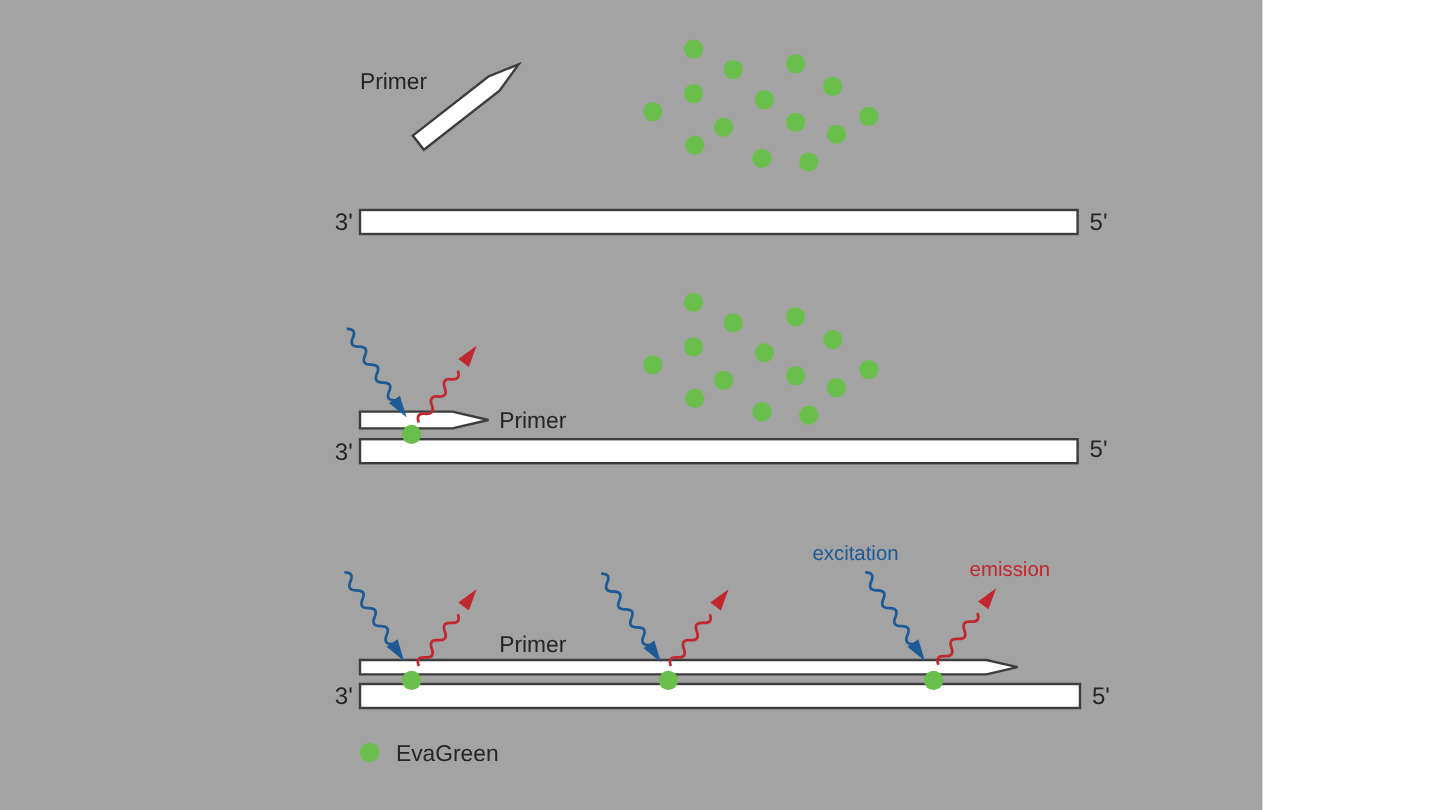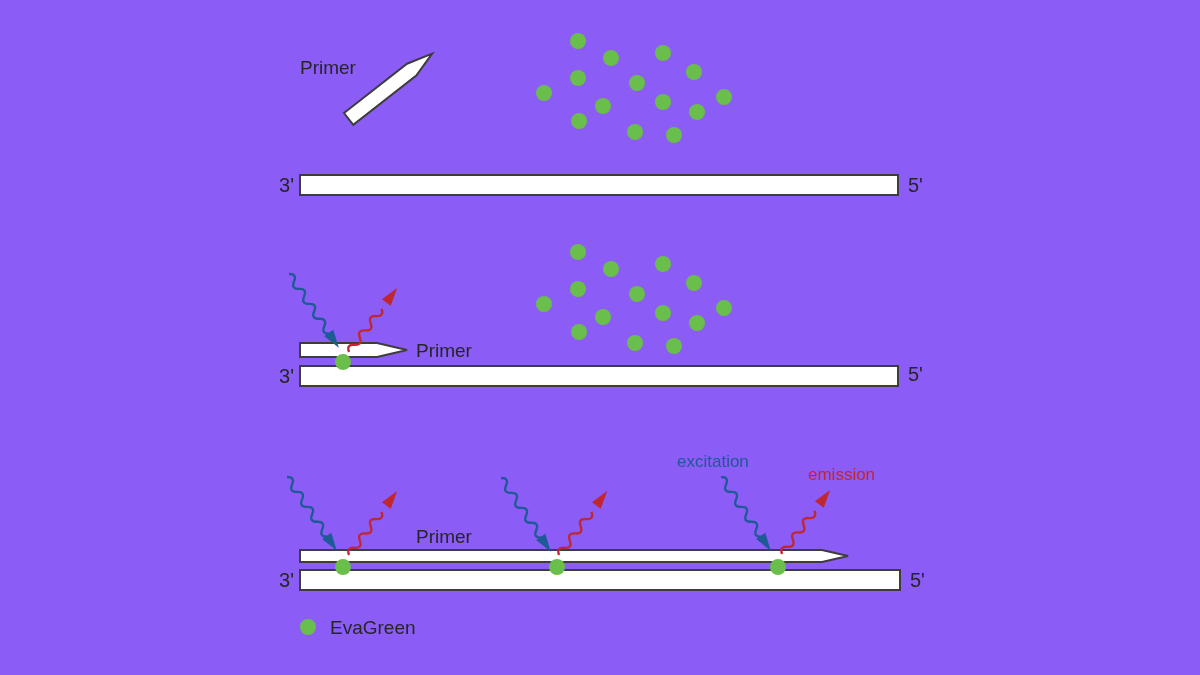--- a/index.html
+++ b/index.html
@@ -1,16 +1,16 @@
 <!DOCTYPE html>
 <html style="--green: #6abe4b; --blue: #1d5a96; --red: #c0272f; --outline: #3d3d3d; --text: #262626;"><head>
 <meta charset="utf-8">
 <style>
   html,body{margin:0;padding:0;background:#ffffff;}
-  .canvas{position:relative;width:1200px;height:675px;background:#8b5cf6;overflow:hidden;}
+  .canvas{position:relative;width:1052px;height:675px;background:#a3a3a3;overflow:hidden;}
   svg{display:block;}
   text{font-family:"Liberation Sans", sans-serif;fill:var(--text);}
   .lbl{font-size:19px;}
   .end-lbl{font-size:20px;}
   .small-lbl{font-size:17px;}
   .blue-lbl{fill:var(--blue);}
   .red-lbl{fill:var(--red);}
   .shape{fill:#ffffff;stroke:var(--outline);stroke-width:2;}
   .use-blue{color:var(--blue);}
   .use-red{color:var(--red);}

